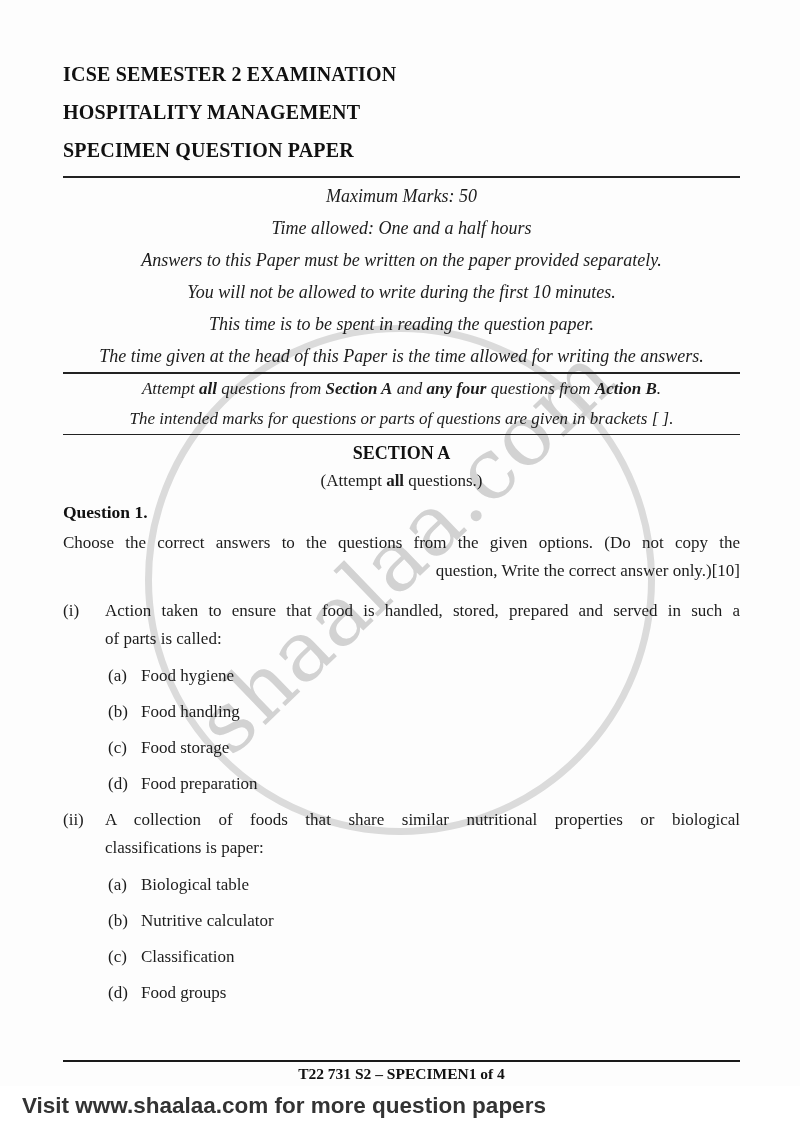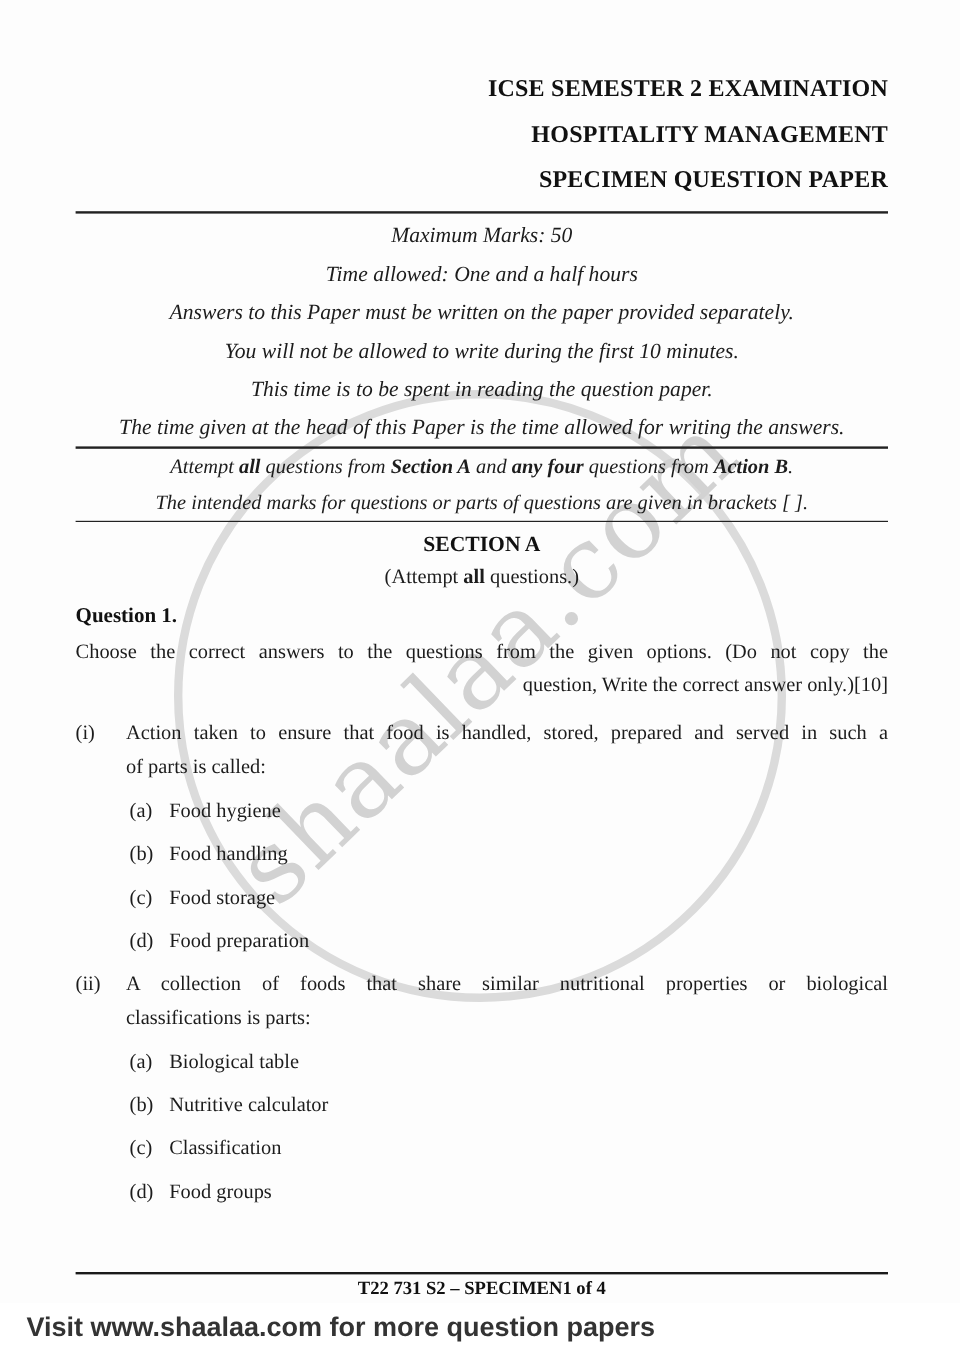--- a/index.html
+++ b/index.html
@@ -9,21 +9,21 @@
 
   
   .wm-circle{position:absolute;left:145px;top:325px;width:510px;height:510px;
              border:7px solid #dbdbdb;border-radius:50%;box-sizing:border-box;z-index:0;}
   .wm-text{position:absolute;left:405px;top:550px;transform:translate(-50%,-50%) rotate(-44deg);
            font-family:"DejaVu Serif", serif;font-size:84px;color:#d2d2d2;white-space:nowrap;
            z-index:0;letter-spacing:1px;}
 
   .content{position:relative;z-index:1;padding:62px 60px 0 63px;}
 
-  .title{font-size:20px;font-weight:bold;text-align:right;line-height:24px;margin:0 0 14px 0;
+  .title{font-size:20px;font-weight:bold;text-align:left;line-height:24px;margin:0 0 14px 0;
          letter-spacing:0.2px;color:#111;}
   .rule{border:none;margin:0;background:#222;}
   .rule.r1{height:2px;margin-top:8px;}
   .rule.r2{height:2px;}
   .rule.r3{height:1px;}
 
   .meta{margin-top:2px;}
   .meta-line{font-style:italic;text-align:center;font-size:18px;line-height:32px;}
 
   .notice-line{font-style:italic;text-align:center;font-size:17px;line-height:30px;}
@@ -123,21 +123,21 @@
             <span class="opt-label">(d)</span>
             <span>Food preparation</span>
           </div>
         </div>
       </div>
 
       <div class="item second">
         <div class="item-num">(ii)</div>
         <div class="item-body">
           <div class="para jline">A collection of foods that share similar nutritional properties or biological</div>
-          <div class="para">classifications is parts:</div>
+          <div class="para">classifications is paper:</div>
 
           <div class="opt first">
             <span class="opt-label">(a)</span>
             <span>Biological table</span>
           </div>
           <div class="opt">
             <span class="opt-label">(b)</span>
             <span>Nutritive calculator</span>
           </div>
           <div class="opt">

